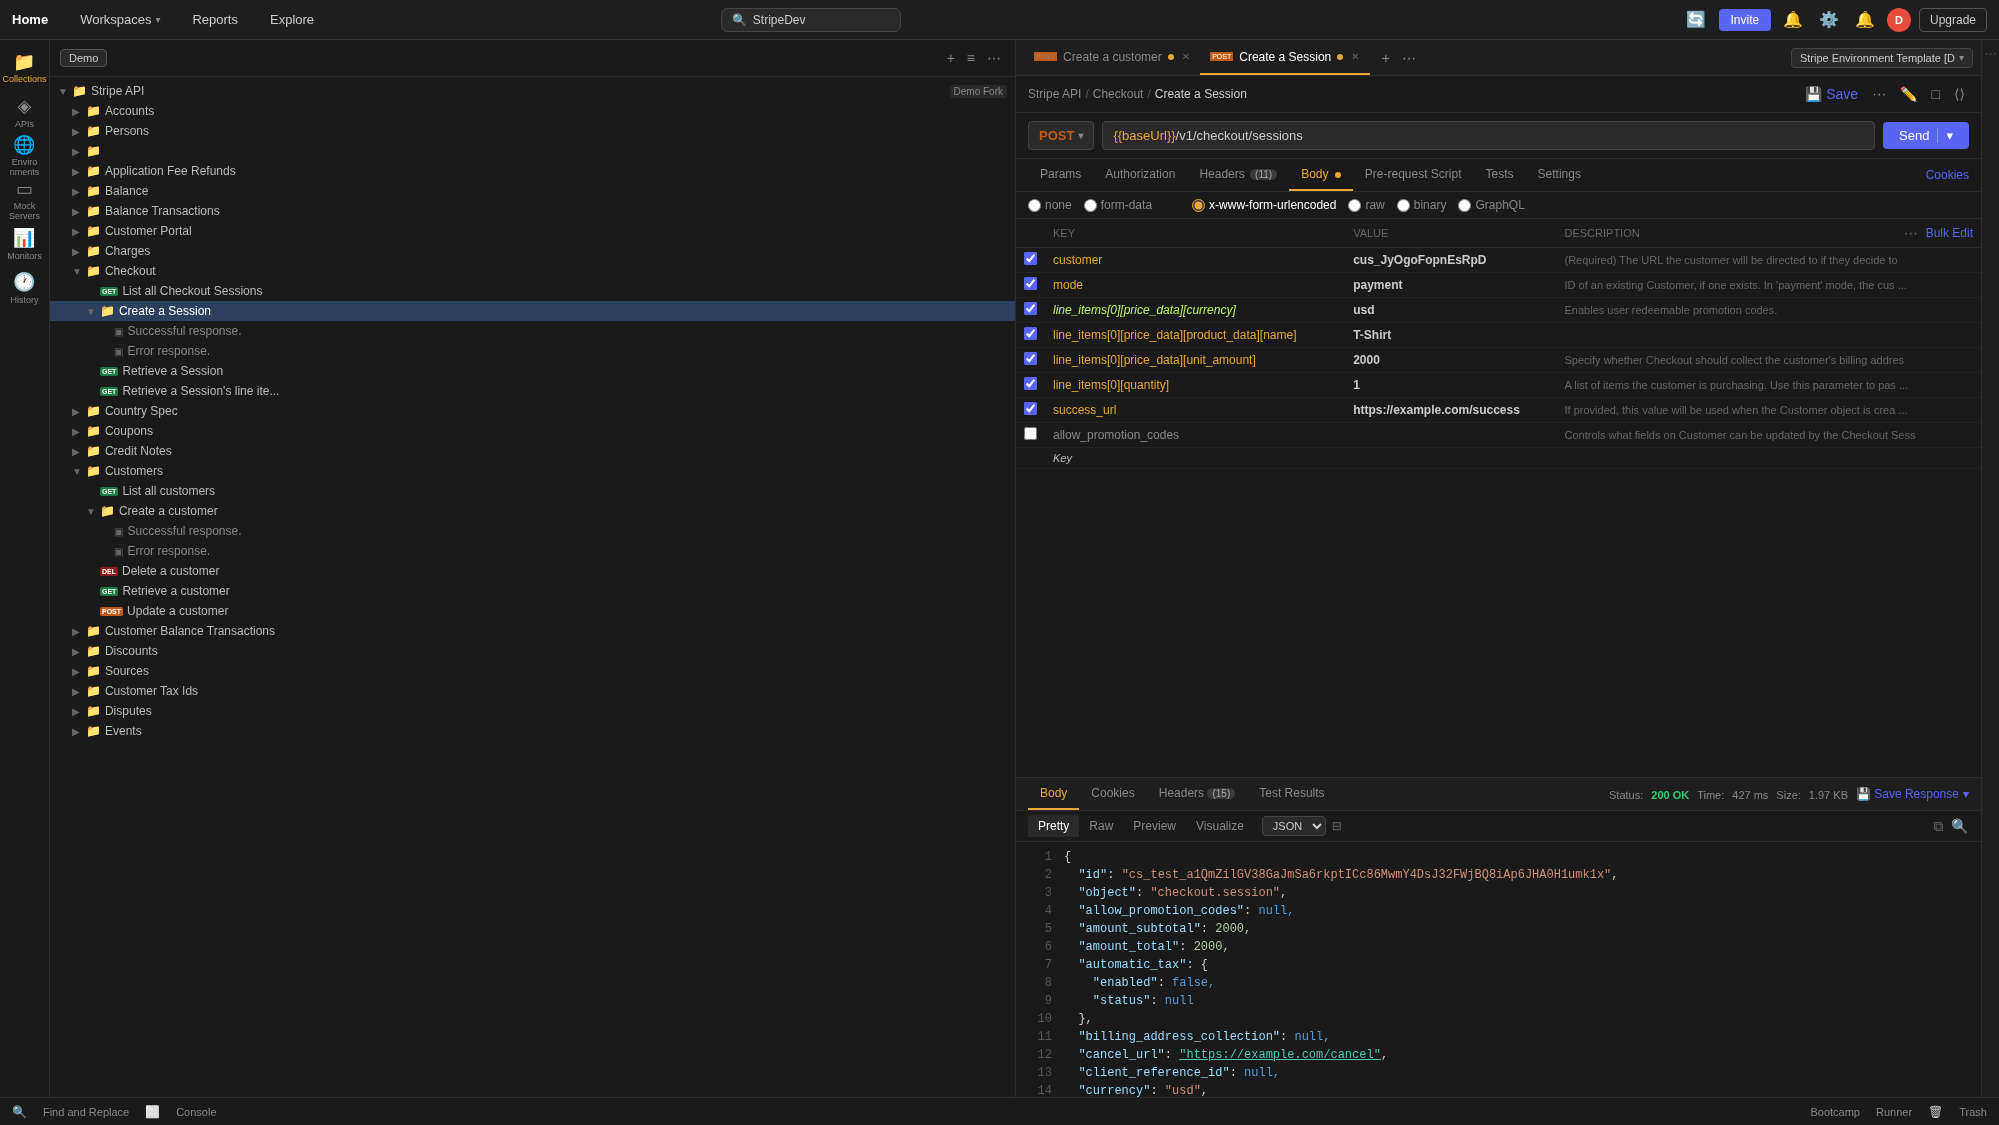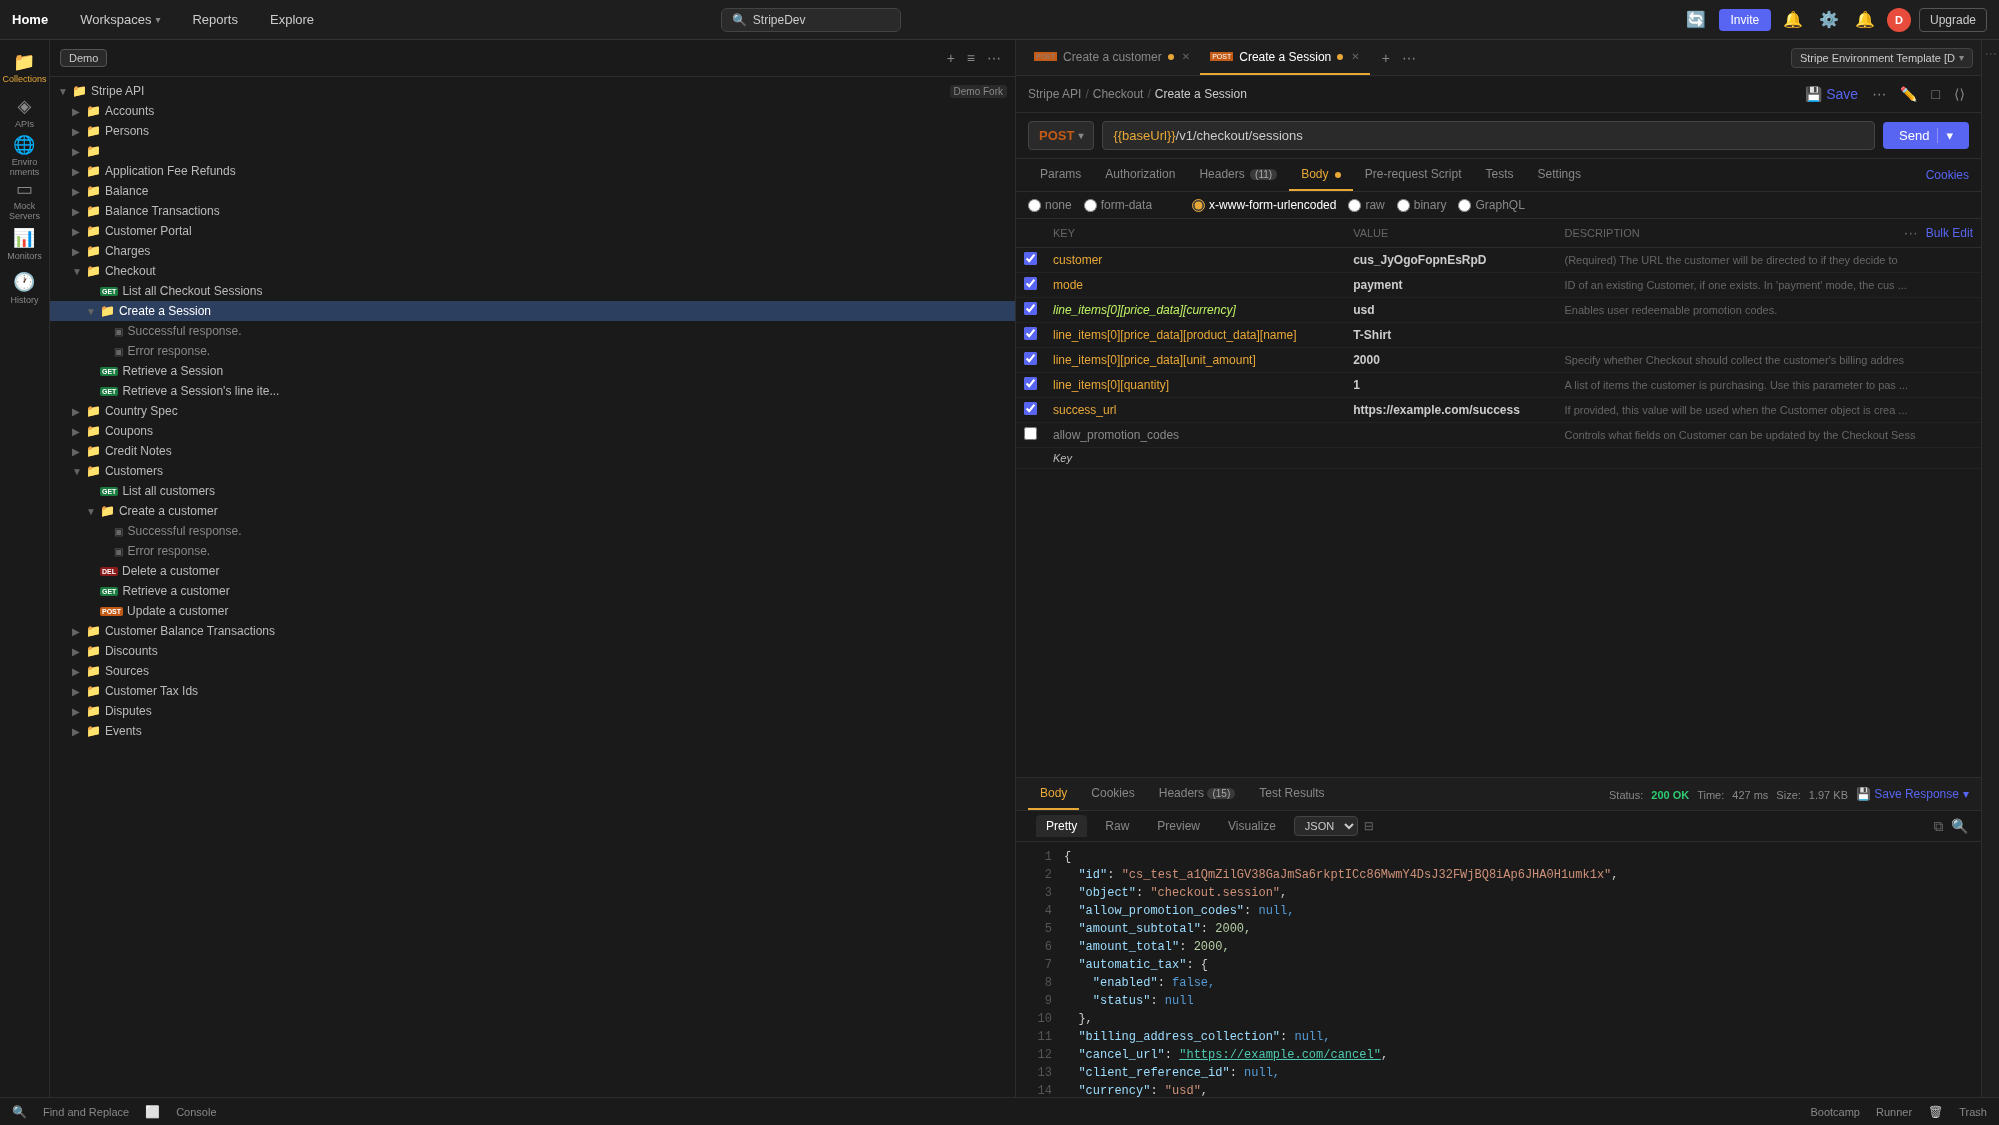--- a/index.html
+++ b/index.html
@@ -118,21 +118,21 @@
     .code-view { flex: 1; overflow-y: auto; background: #1a1a1a; padding: 8px 0; font-family: 'Courier New', monospace; font-size: 12px; }
     .code-view::-webkit-scrollbar { width: 6px; }
     .code-view::-webkit-scrollbar-thumb { background: #444; border-radius: 3px; }
     .code-line { display: flex; min-height: 18px; padding: 0 8px; }
     .line-num { color: #555; width: 28px; text-align: right; margin-right: 12px; flex-shrink: 0; user-select: none; }
     .line-content { color: #ccc; white-space: pre; }
 
     
     .resp-toolbar { display: flex; align-items: center; padding: 4px 12px; border-bottom: 1px solid #2d2d2d; flex-shrink: 0; }
     .resp-format-tabs { display: flex; gap: 0; }
-    .fmt-tab { padding: 4px 10px; font-size: 12px; color: #888; cursor: pointer; border-radius: 4px 4px 0 0; margin-left: 8px; }
+    .fmt-tab { padding: 4px 10px; font-size: 12px; color: #888; cursor: pointer; border-radius: 4px 4px 0 0; }
     .fmt-tab.active { background: #2a2a2a; color: #fff; }
     .json-select { background: #2a2a2a; border: 1px solid #444; color: #ccc; font-size: 11px; padding: 2px 6px; border-radius: 4px; margin-left: 8px; }
     .resp-right-icons { margin-left: auto; display: flex; gap: 8px; color: #666; font-size: 14px; }
 
     
     .bottom-bar { background: #1a1a1a; border-top: 1px solid #2d2d2d; height: 28px; display: flex; align-items: center; padding: 0 12px; gap: 16px; flex-shrink: 0; }
     .bottom-item { display: flex; align-items: center; gap: 4px; color: #888; font-size: 11px; cursor: pointer; }
     .bottom-right { margin-left: auto; display: flex; gap: 16px; }
 
     

